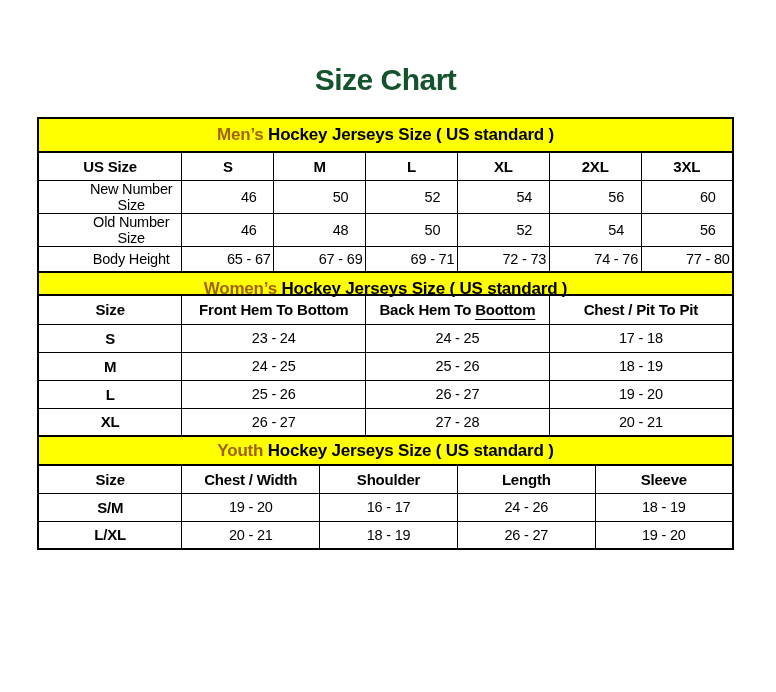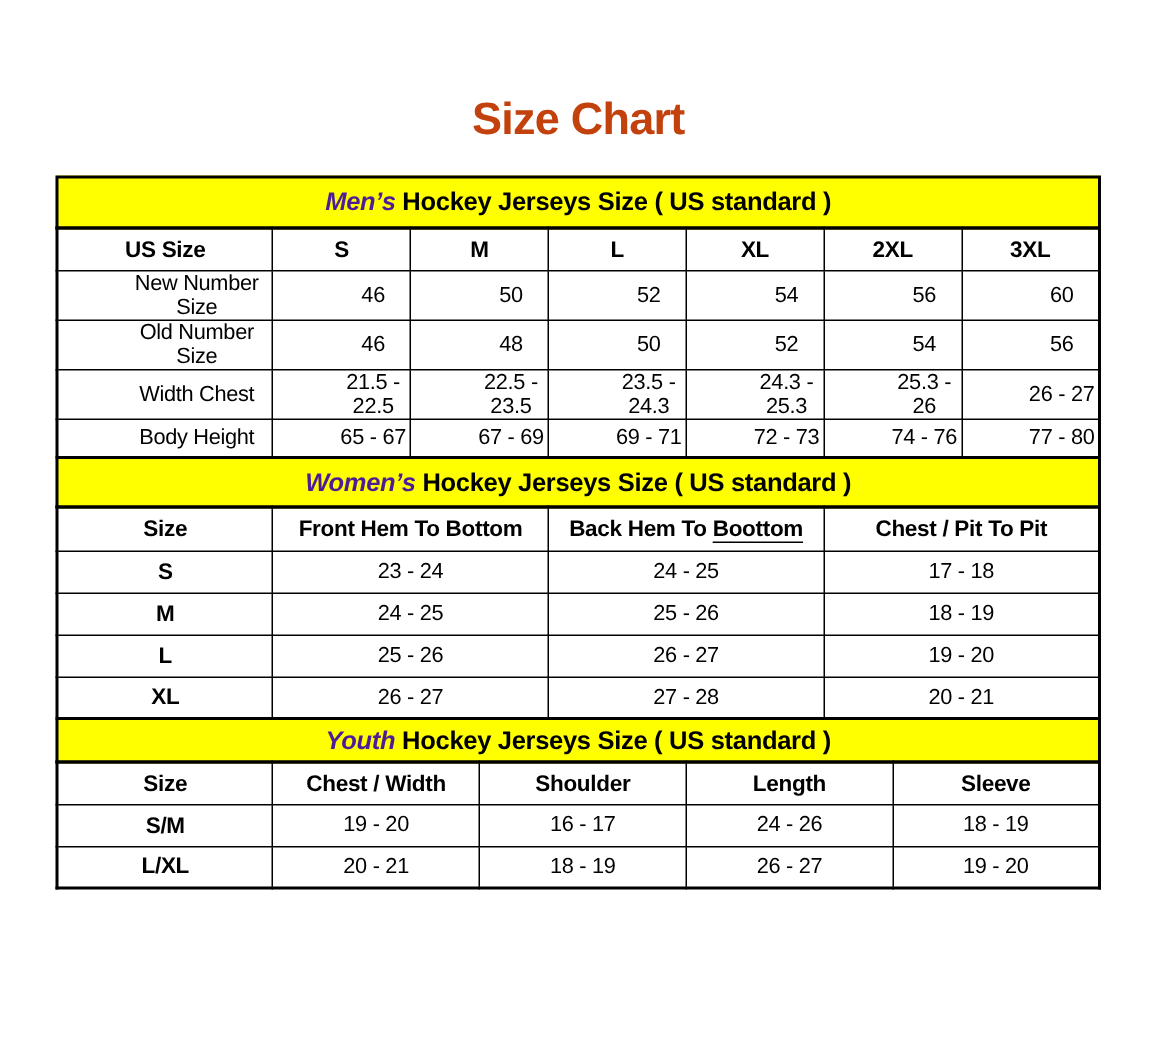--- a/index.html
+++ b/index.html
@@ -10,37 +10,37 @@
     color: #000000;
     overflow: hidden;
   }
   .size-chart { width: 697px; margin: 0 0 0 37px; padding-top: 62px; }
   .title {
     margin: 0 0 19px 0;
     text-align: center;
     font-size: 30px;
     line-height: 36px;
     font-weight: bold;
-    color: #c2410c;
+    color: #14532d;
     letter-spacing: -0.5px;
   }
   .stack > * + * { margin-top: -2px; }
   .section-heading {
     box-sizing: border-box;
     background: #ffff00;
     border: 2px solid #000000;
     text-align: center;
     font-weight: bold;
     font-size: 17px;
     letter-spacing: -0.2px;
     white-space: pre-wrap;
   }
-  .section-heading .accent { color: #4c1d95; font-style: italic; }
+  .section-heading .accent { color: #a16207; }
   .heading-mens   { height: 36px; line-height: 32px; }
-  .heading-womens { height: 35px; line-height: 31px; }
+  .heading-womens { height: 25px; line-height: 31px; }
   .heading-youth  { height: 31px; line-height: 27px; }
 
   .size-table {
     width: 100%;
     border-collapse: collapse;
     table-layout: fixed;
     border: 2px solid #000000;
   }
   .size-table th, .size-table td {
     box-sizing: border-box;
@@ -115,29 +115,20 @@
           <tr>
             <td class="row-label">Old Number Size</td>
             <td>46</td>
             <td>48</td>
             <td>50</td>
             <td>52</td>
             <td>54</td>
             <td>56</td>
           </tr>
           <tr>
-            <td class="row-label">Width Chest</td>
-            <td>21.5 - 22.5</td>
-            <td>22.5 - 23.5</td>
-            <td>23.5 - 24.3</td>
-            <td>24.3 - 25.3</td>
-            <td>25.3 - 26</td>
-            <td>26 - 27</td>
-          </tr>
-          <tr>
             <td class="row-label">Body Height</td>
             <td>65 - 67</td>
             <td>67 - 69</td>
             <td>69 - 71</td>
             <td>72 - 73</td>
             <td>74 - 76</td>
             <td>77 - 80</td>
           </tr>
         </tbody>
       </table>

